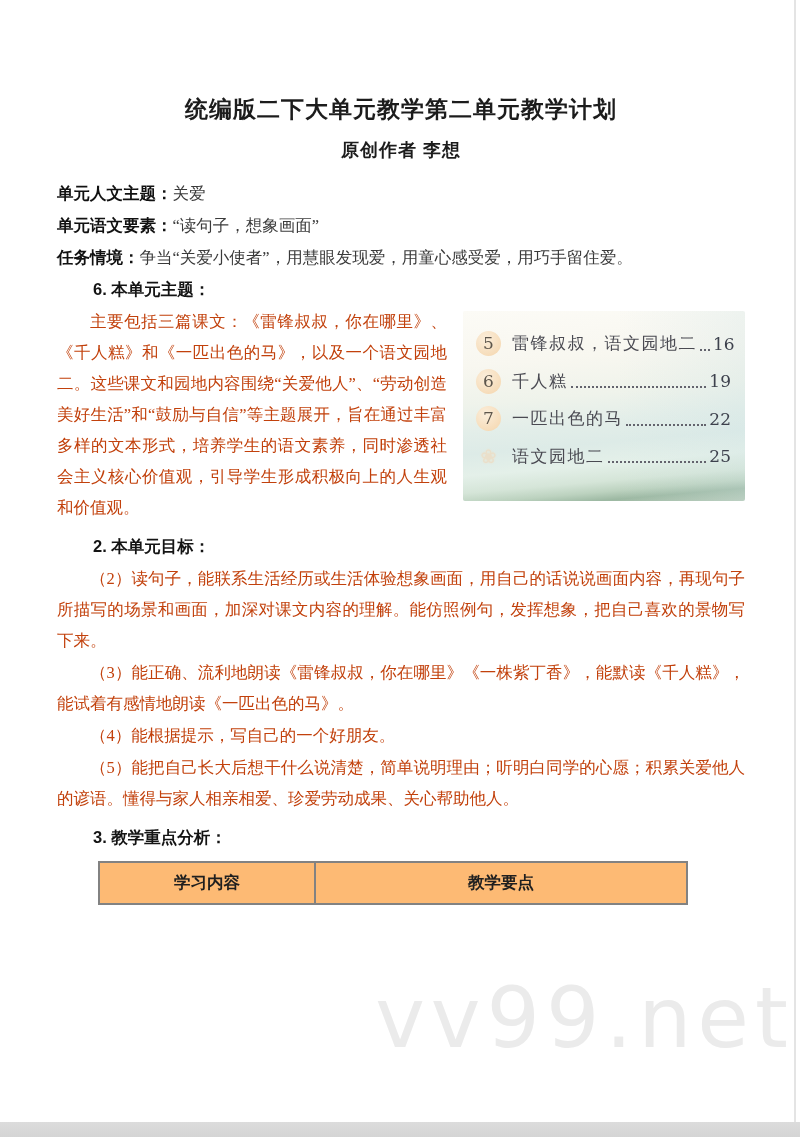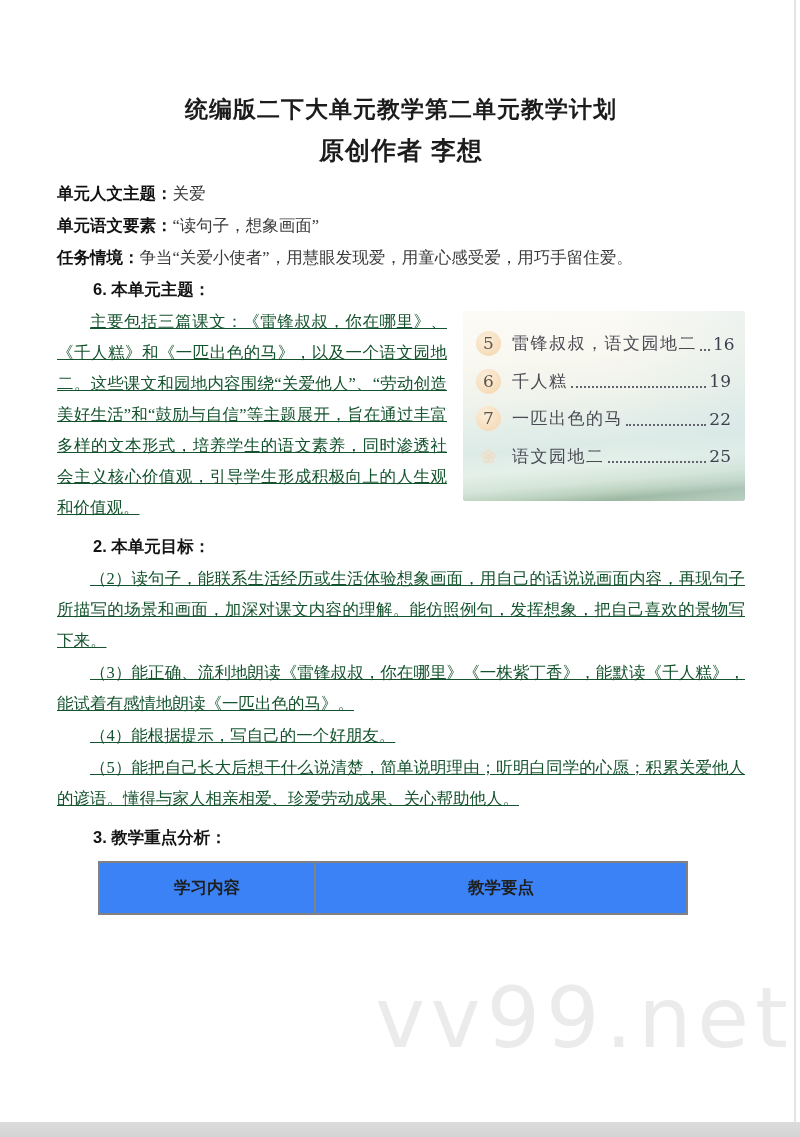--- a/index.html
+++ b/index.html
@@ -7,38 +7,38 @@
   body { width: 800px; height: 1137px; position: relative; overflow: hidden;
          font-family: "Liberation Serif", serif; }
 
   .page { position: absolute; inset: 0; background: #ffffff; }
 
   .content { position: absolute; left: 57px; top: 18px; width: 688px; z-index: 2; }
 
   .doc-title { margin-top: 76px; text-align: center; font-size: 23px; line-height: 30px;
                font-weight: bold; color: #1c1c1c;
                font-family: "Liberation Sans", sans-serif; letter-spacing: 1px; }
-  .doc-author { margin-top: 13px; text-align: center; font-size: 25px; line-height: 26px;
+  .doc-author { margin-top: 13px; text-align: center; font-size: 18px; line-height: 26px;
                 font-weight: bold; color: #1c1c1c;
                 font-family: "Liberation Sans", sans-serif; letter-spacing: 1px; }
 
   .meta-block { margin-top: 15px; }
   .meta-line { font-size: 16.5px; line-height: 31px; color: #333; }
   .meta-label { font-weight: bold; color: #111;
                 font-family: Liberation Mono, monospace; }
   .meta-value { color: #3a3a3a; }
 
   .h3 { padding-left: 36px; font-size: 16.5px; line-height: 31px; font-weight: bold;
         color: #141414; font-family: "Liberation Sans", sans-serif; }
   .h4 { padding-left: 36px; font-size: 16.5px; line-height: 31px; font-weight: bold;
         color: #141414; font-family: "Liberation Sans", sans-serif; }
   .h4.spaced { margin-top: 8px; }
 
-  .body-p { font-size: 16.5px; line-height: 31px; color: #14532d;
-            text-align: justify; text-indent: 2em; margin-top: 1px; text-decoration: underline; }
+  .body-p { font-size: 16.5px; line-height: 31px; color: #c2410c;
+            text-align: justify; text-indent: 2em; margin-top: 1px; }
 
   .theme-wrap { overflow: visible; }
 
   
   .toc-figure { float: right; width: 282px; height: 190px; margin: 5px 0 10px 16px;
                 position: relative; border-radius: 2px; overflow: hidden;
                 background:
                   linear-gradient(90deg, rgba(255,255,255,0) 55%, rgba(208,228,230,0.30) 100%),
                   linear-gradient(175deg, #fcfbf6 0%, #f8f7f0 26%, #eff3eb 44%,
                     #e3eee9 57%, #ddebe7 67%, #e4f0e9 77%, #d5e5d8 85%,
@@ -55,24 +55,24 @@
                   text-shadow: 0 0 2px #f2dfc2; }
   .toc-title { margin-left: 11px; font-size: 17px; color: #4a4a52;
                letter-spacing: 1.5px; white-space: nowrap; }
   .leader { flex: 1 1 auto; min-width: 10px; border-bottom: 2px dotted #63636d;
             margin: 12px 3px 0 3px; }
   .toc-page { font-size: 17px; color: #3d414d; }
 
   
   .tp-table { margin: 8px 0 0 41px; width: 590px; border-collapse: collapse;
               table-layout: fixed; }
-  .tp-table th { border: 2px solid #828282; height: 52px; text-align: center;
+  .tp-table th { border: 2px solid #828282; height: 42px; text-align: center;
                  vertical-align: middle; font-size: 16.5px; font-weight: bold;
                  color: #1f1f1f; font-family: "Liberation Sans", sans-serif;
-                 background: #3b82f6; }
+                 background: #fdba74; }
   .col-left { width: 216px; }
 
   .watermark { position: absolute; top: 976px; right: 6px; z-index: 1;
                font-family: "DejaVu Sans", sans-serif; font-weight: normal;
                font-size: 84px; line-height: 1; letter-spacing: 6px; color: #ebebeb; }
 
   .right-edge { position: absolute; top: 0; right: 4px; width: 2px; height: 100%;
                 background: #e4e4e4; z-index: 3; }
   .bottom-strip { position: absolute; left: 0; bottom: 0; width: 100%; height: 15px;
                   background: linear-gradient(180deg, #dcdcdc, #d4d4d4); z-index: 3; }

